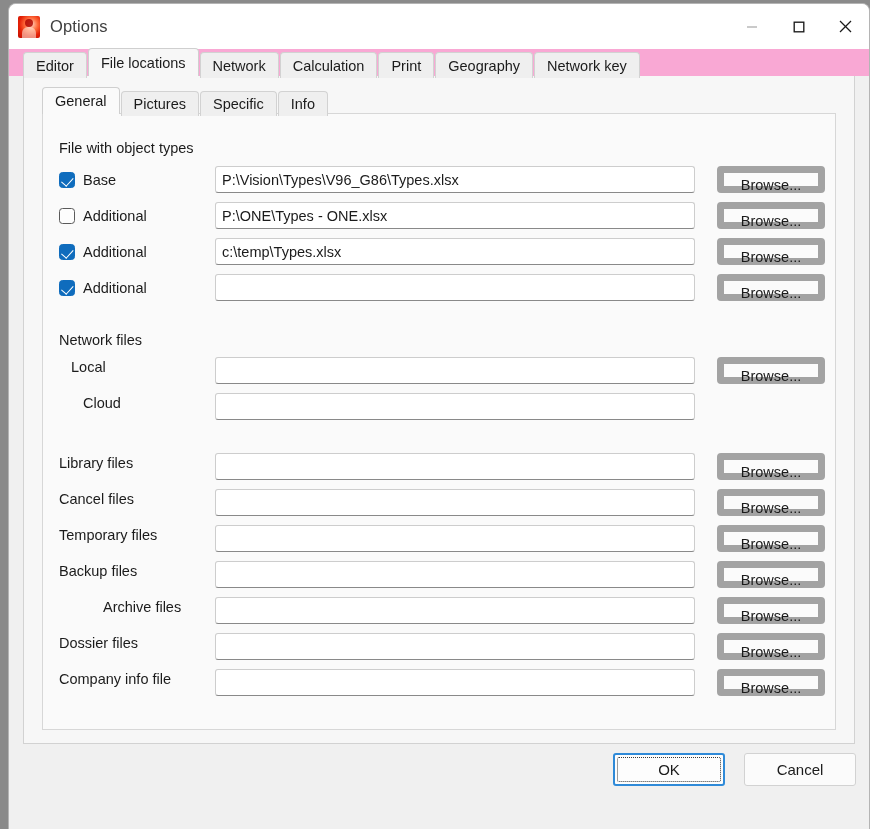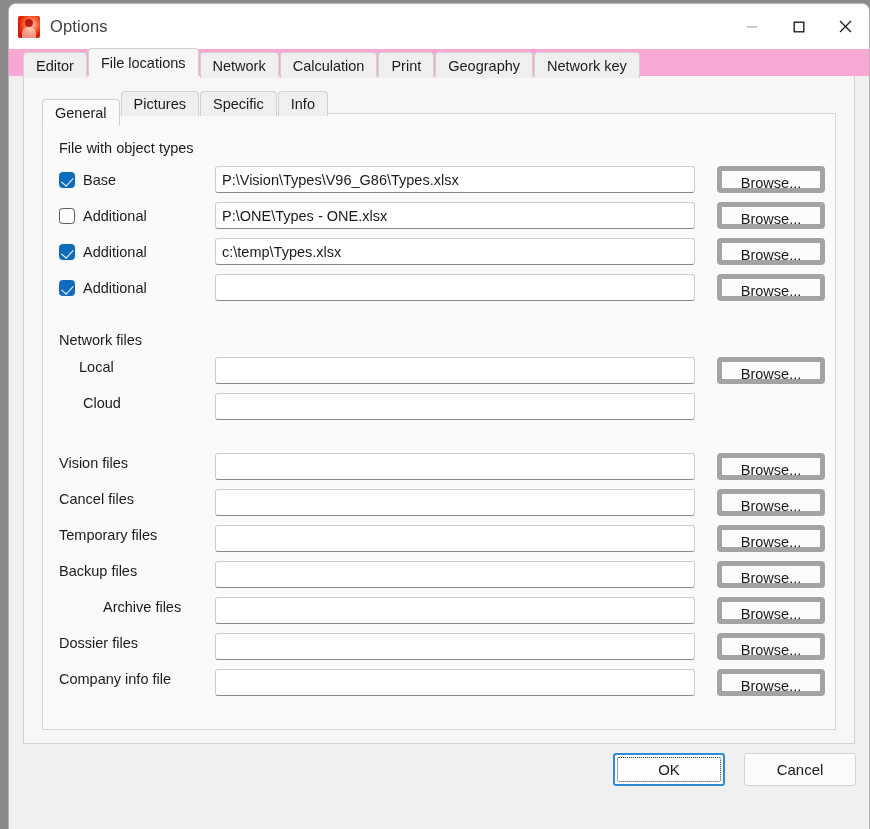--- a/index.html
+++ b/index.html
@@ -150,21 +150,21 @@
     border-top-left-radius: 4px;
     border-top-right-radius: 4px;
     margin-right: 1px;
     white-space: nowrap;
     position: relative;
     top: 2px;
   }
   .itab.active {
     background: #fafafa;
     height: 27px;
-    top: 12px;
+    top: 0;
     border-color: #cfcfcf;
     z-index: 4;
   }
 
   
   .inner-page {
     position: absolute;
     left: 18px; top: 38px;
     right: 18px; bottom: 13px;
     background: #fafafa;
@@ -236,21 +236,21 @@
     color: #1b1b1b;
     padding: 0 6px;
     outline: none;
   }
   .tinput::placeholder { color: #9a9a9a; }
 
   .browse {
     position: absolute;
     width: 108px; height: 27px;
     background: #fbfbfb;
-    border: 5px solid #a3a3a3;
+    border: 7px solid #a3a3a3;
     border-radius: 4px;
     font-family: "Liberation Sans", sans-serif;
     font-size: 14.5px;
     color: #1b1b1b;
     padding: 0;
     line-height: 25px;
   }
 
   
   .footer {
@@ -381,28 +381,28 @@
 
       <div class="cb-wrap" style="top:160px;">
         <span class="cbox checked"></span>
         <span class="cb-label">Additional</span>
       </div>
       <input class="tinput" style="left: 172px; top: 160px; width: 480px;" type="text" readonly="" value="">
       <button class="browse" style="left:674px; top:160px;">Browse...</button>
 
       <div class="section-title" style="left:16px; top:218px;">Network files</div>
 
-      <div class="plain-label" style="left:36px; top:239px;">Local</div>
+      <div class="plain-label" style="left:28px; top:239px;">Local</div>
       <input class="tinput" style="left: 172px; top: 243px; width: 480px;" type="text" readonly="" value="">
       <button class="browse" style="left:674px; top:243px;">Browse...</button>
 
       <div class="plain-label" style="left:40px; top:275px;">Cloud</div>
       <input class="tinput" style="left: 172px; top: 279px; width: 480px;" type="text" readonly="" value="">
 
-      <div class="plain-label" style="left:16px; top:335px;">Vision files</div>
+      <div class="plain-label" style="left:16px; top:335px;">Library files</div>
       <input class="tinput" style="left: 172px; top: 339px; width: 480px;" type="text" readonly="" value="">
       <button class="browse" style="left:674px; top:339px;">Browse...</button>
 
       <div class="plain-label" style="left:16px; top:371px;">Cancel files</div>
       <input class="tinput" style="left: 172px; top: 375px; width: 480px;" type="text" readonly="" value="">
       <button class="browse" style="left:674px; top:375px;">Browse...</button>
 
       <div class="plain-label" style="left:16px; top:407px;">Temporary files</div>
       <input class="tinput" style="left: 172px; top: 411px; width: 480px;" type="text" readonly="" value="">
       <button class="browse" style="left:674px; top:411px;">Browse...</button>

